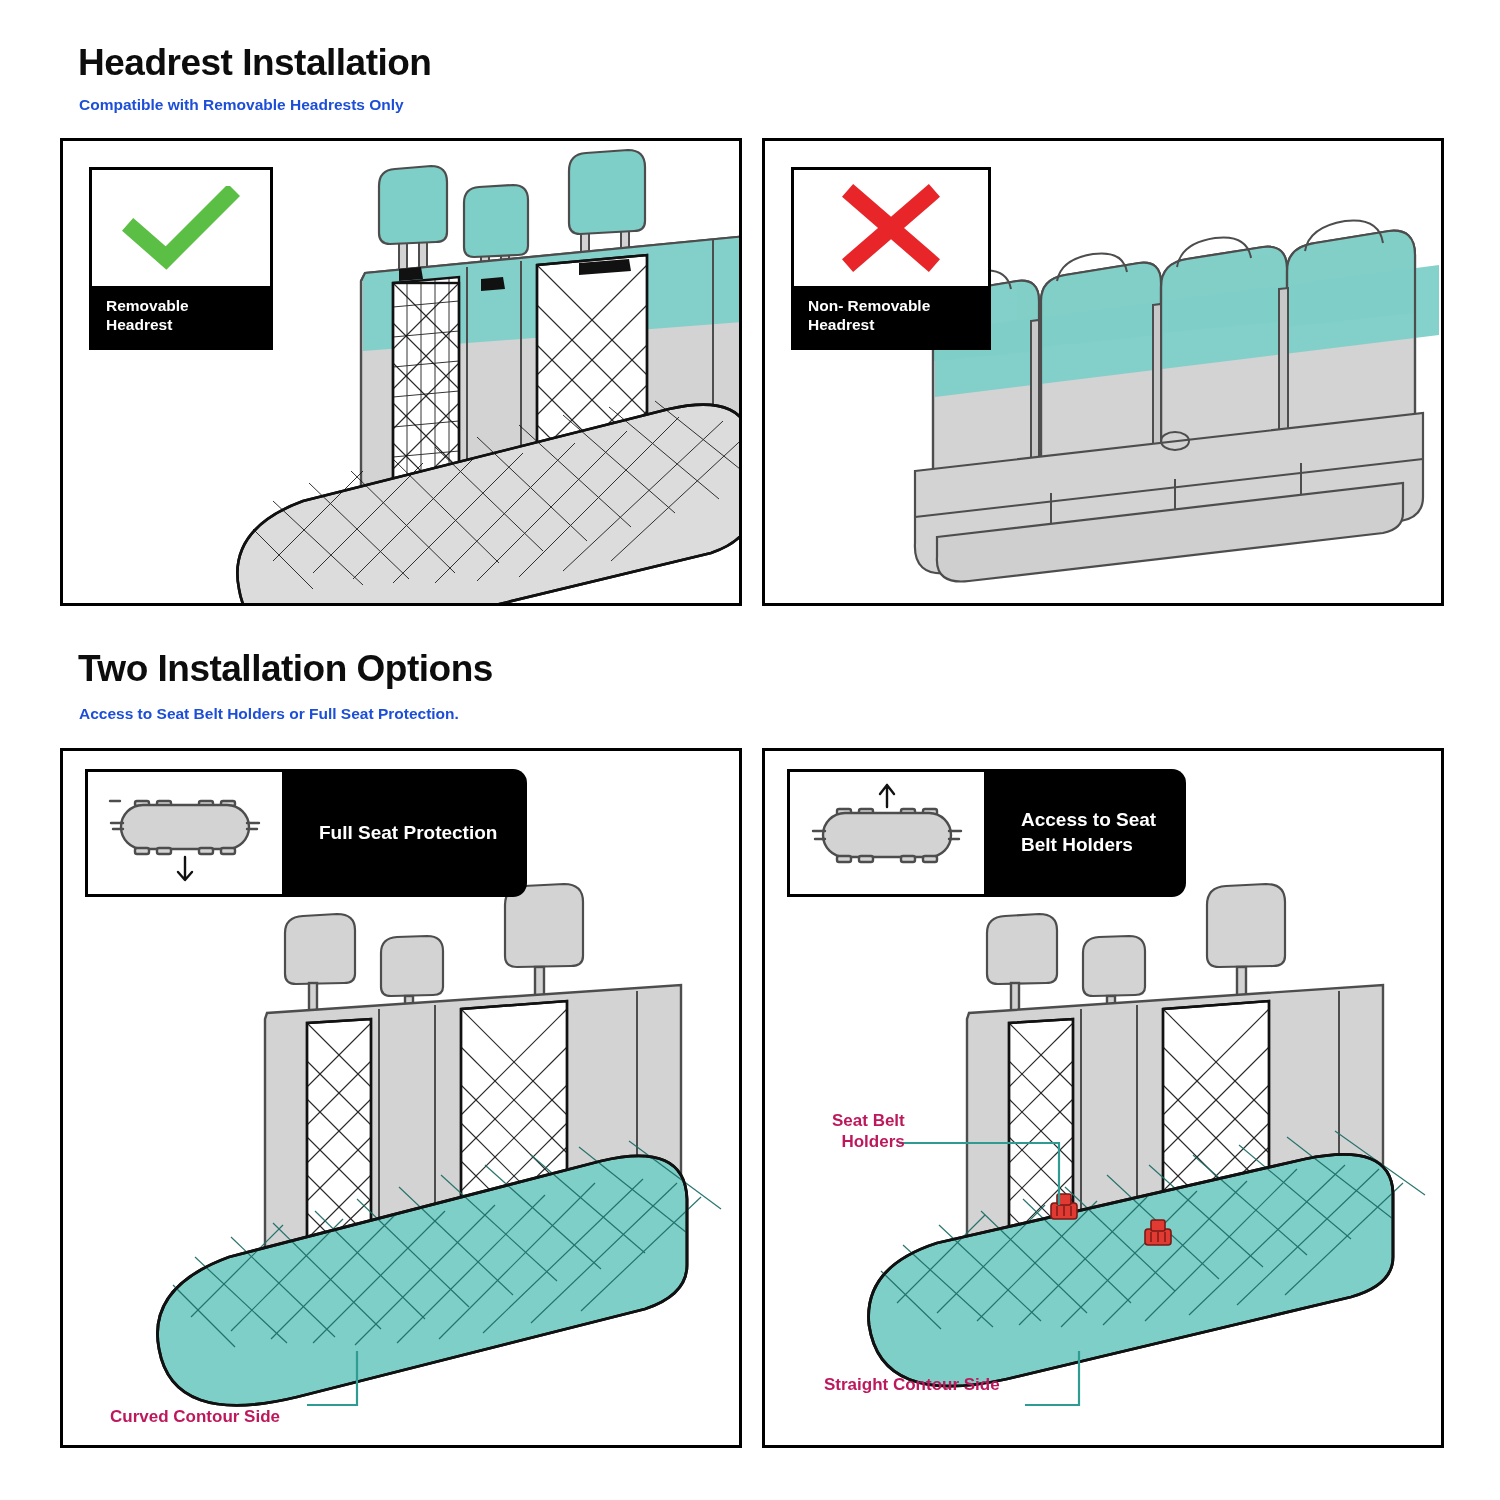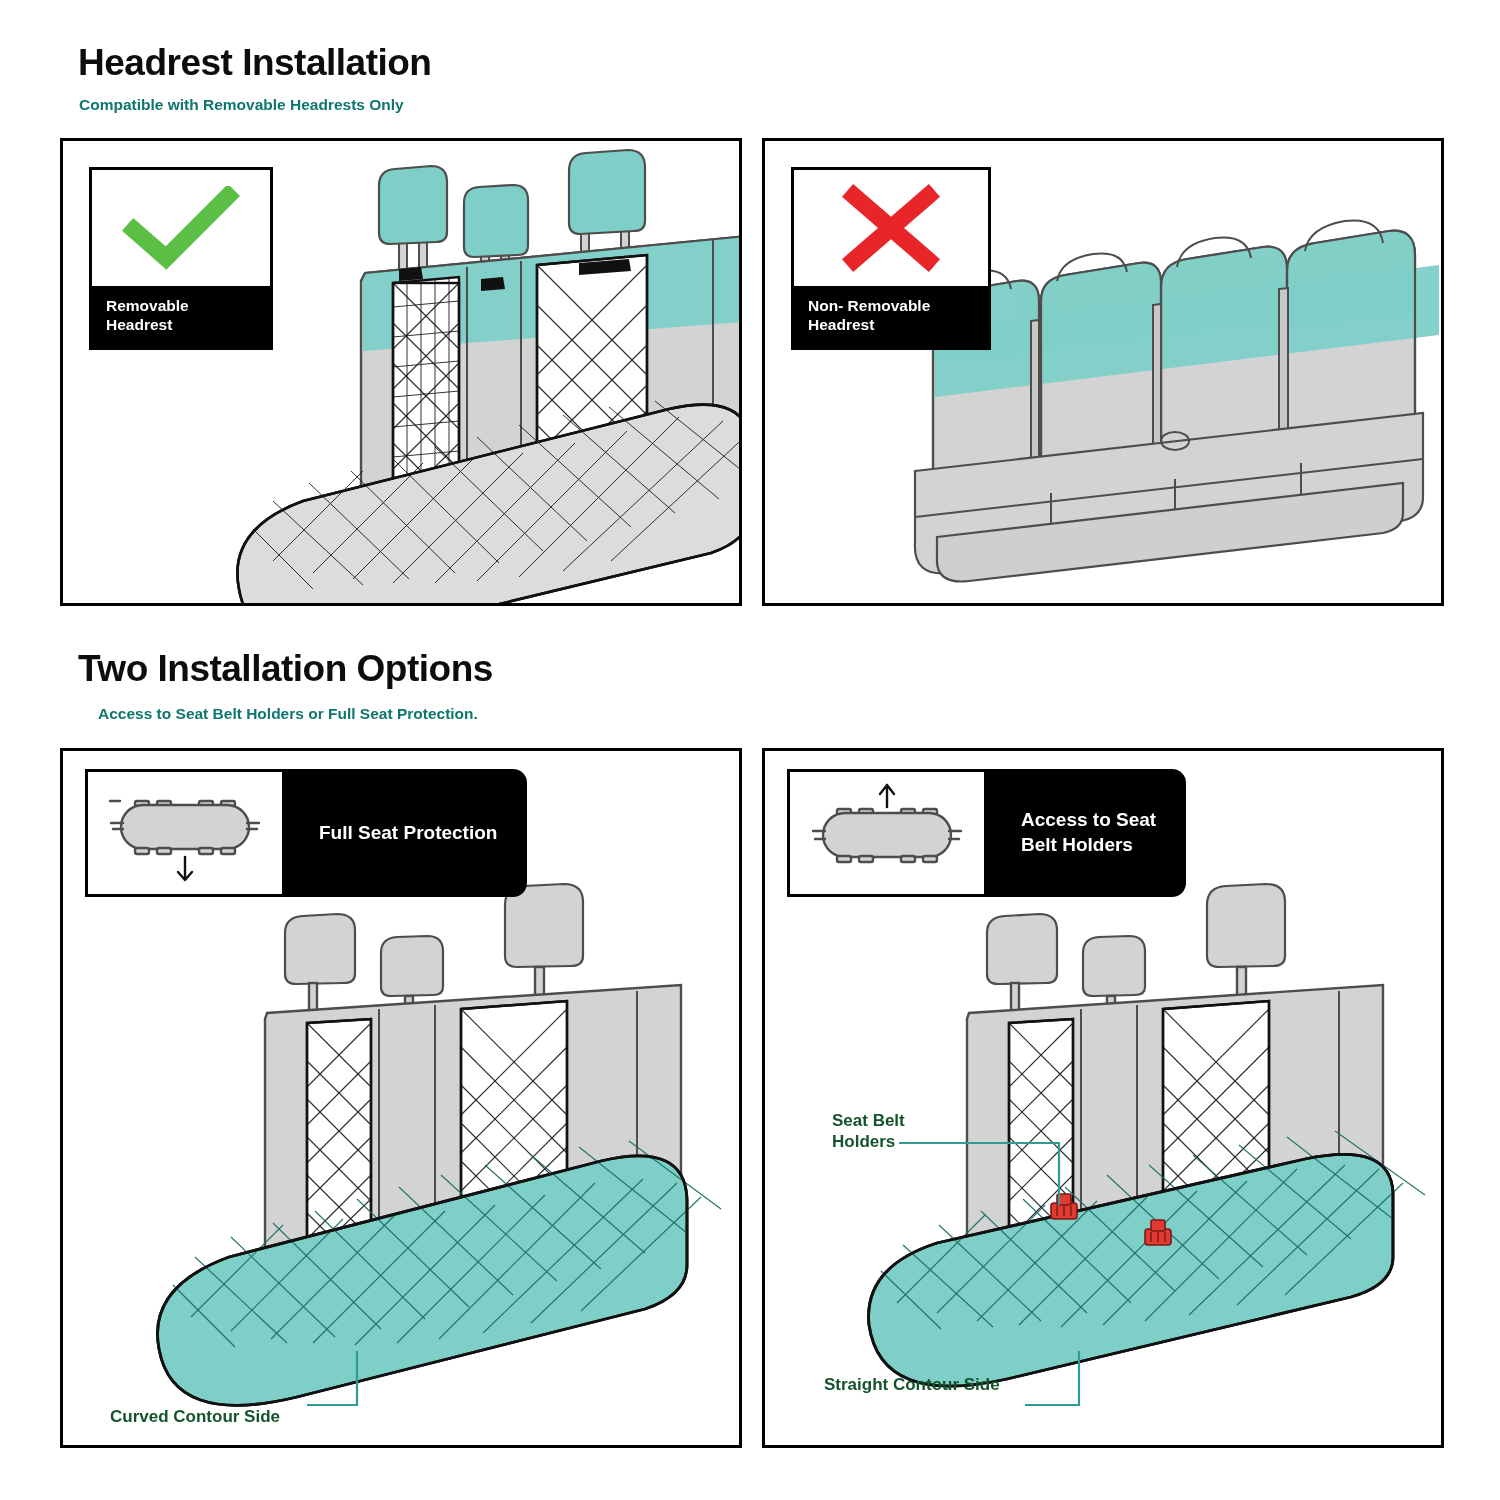--- a/index.html
+++ b/index.html
@@ -26,21 +26,21 @@
     position: absolute;
     font-size: 37px;
     font-weight: bold;
     letter-spacing: -0.5px;
     color: #0d0d0d;
   }
   .section-sub {
     position: absolute;
     font-size: 15.5px;
     font-weight: bold;
-    color: #0f766e;
+    color: #1d4ed8;
   }
 
   
   .panel {
     position: absolute;
     border: 3px solid #000000;
     background: #ffffff;
     box-sizing: border-box;
     overflow: hidden;
   }
@@ -99,22 +99,23 @@
     line-height: 1.3;
     border-radius: 0 14px 14px 0;
     box-sizing: border-box;
   }
 
   
   .callout {
     position: absolute;
     font-size: 17px;
     font-weight: bold;
-    color: #14532d;
+    color: #be185d;
     line-height: 1.25;
+    text-align: right;
   }
 
   svg { display: block; }
 </style>
 </head>
 <body>
 
 <div class="page">
 
   <div class="section-title" style="left:78px; top:42px;">Headrest Installation</div>
@@ -316,21 +317,21 @@
         </svg>
       </div>
       <div class="badge-label">
         <span>Non- Removable</span><br>
         <span>Headrest</span>
       </div>
     </div>
   </div>
 
   <div class="section-title" style="left:78px; top:648px;">Two Installation Options</div>
-  <div class="section-sub" style="left:79px; top:705px;margin-left:19px;">Access to Seat Belt Holders or Full Seat Protection.</div>
+  <div class="section-sub" style="left:79px; top:705px;">Access to Seat Belt Holders or Full Seat Protection.</div>
 
   <div class="panel" style="left:60px; top:748px; width:682px; height:700px;">
 
     <svg width="676" height="694" viewBox="0 0 676 694">
 
       <g fill="#d3d3d3" stroke="#4d4d4d" stroke-width="2.2">
         <path d="M222 182 q0-16 18-17 l34-2 q18 0 18 16 l0 44 q0 9 -11 9 l-48 1 q-11 0-11-10 z"></path>
         <path d="M318 202 q0-15 16-16 l30-1 q16 0 16 15 l0 36 q0 8 -10 8 l-42 1 q-10 0-10-9 z"></path>
         <path d="M442 154 q0-18 19-19 l40-2 q19 0 19 18 l0 54 q0 10 -12 10 l-54 1 q-12 0-12-11 z"></path>
       </g>

